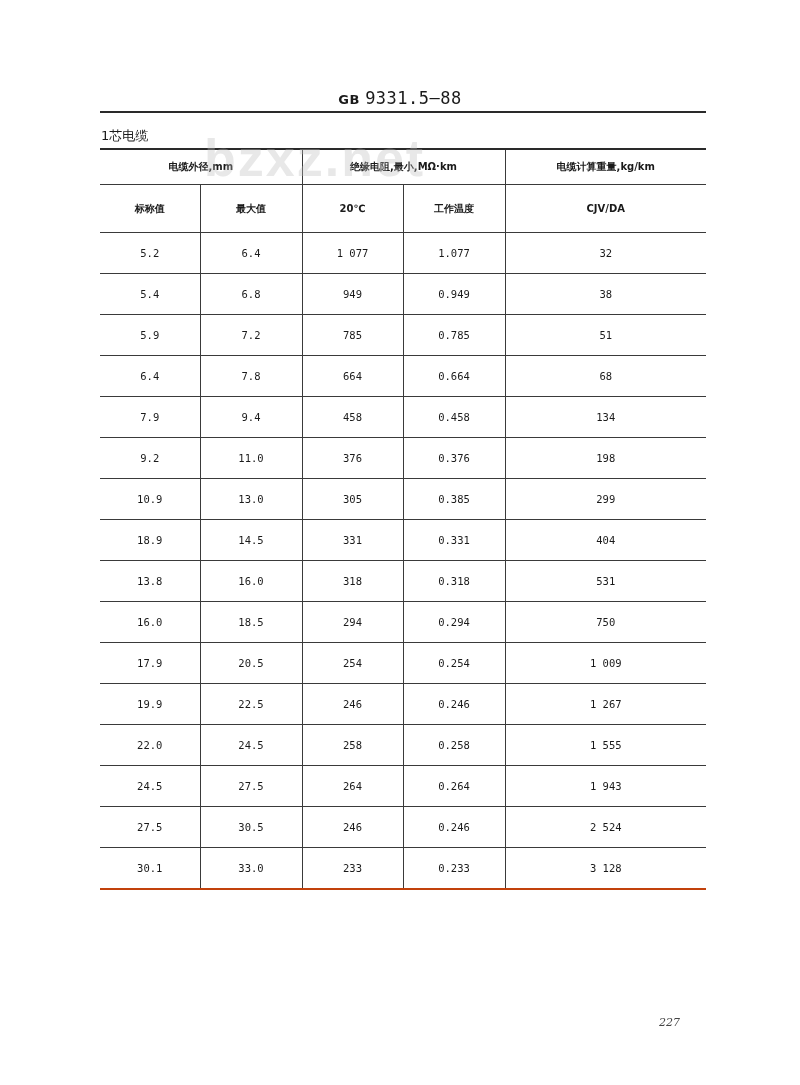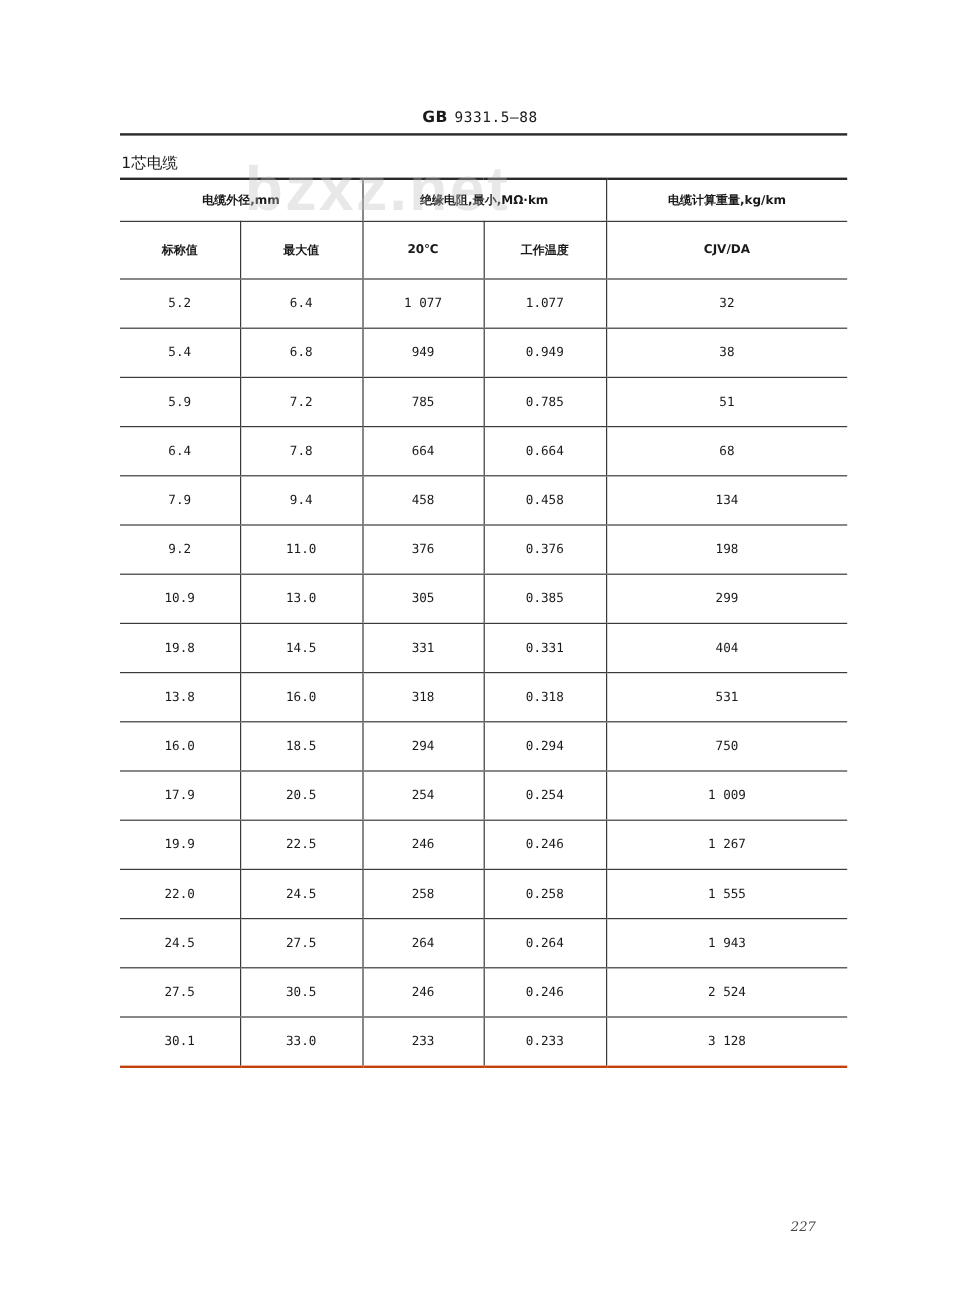--- a/index.html
+++ b/index.html
@@ -24,21 +24,21 @@
       font-size: 15px;
       letter-spacing: 0.5px;
     }
     .page-header .std-prefix {
       font-weight: bold;
       font-family: "DejaVu Sans", "Liberation Sans", sans-serif;
       font-size: 13px;
     }
     .page-header .std-number {
       font-family: "DejaVu Sans Mono", "Liberation Mono", monospace;
-      font-size: 12px;
+      font-size: 17px;
     }
     .header-rule {
       position: absolute;
       left: 100px;
       top: 111px;
       width: 606px;
       height: 0;
       border-top: 2px solid #2a2a2a;
     }
     .section-title {
@@ -185,21 +185,21 @@
         <td>198</td>
       </tr>
       <tr>
         <td>10.9</td>
         <td>13.0</td>
         <td>305</td>
         <td>0.385</td>
         <td>299</td>
       </tr>
       <tr>
-        <td>19.8</td>
+        <td>18.9</td>
         <td>14.5</td>
         <td>331</td>
         <td>0.331</td>
         <td>404</td>
       </tr>
       <tr>
         <td>13.8</td>
         <td>16.0</td>
         <td>318</td>
         <td>0.318</td>

